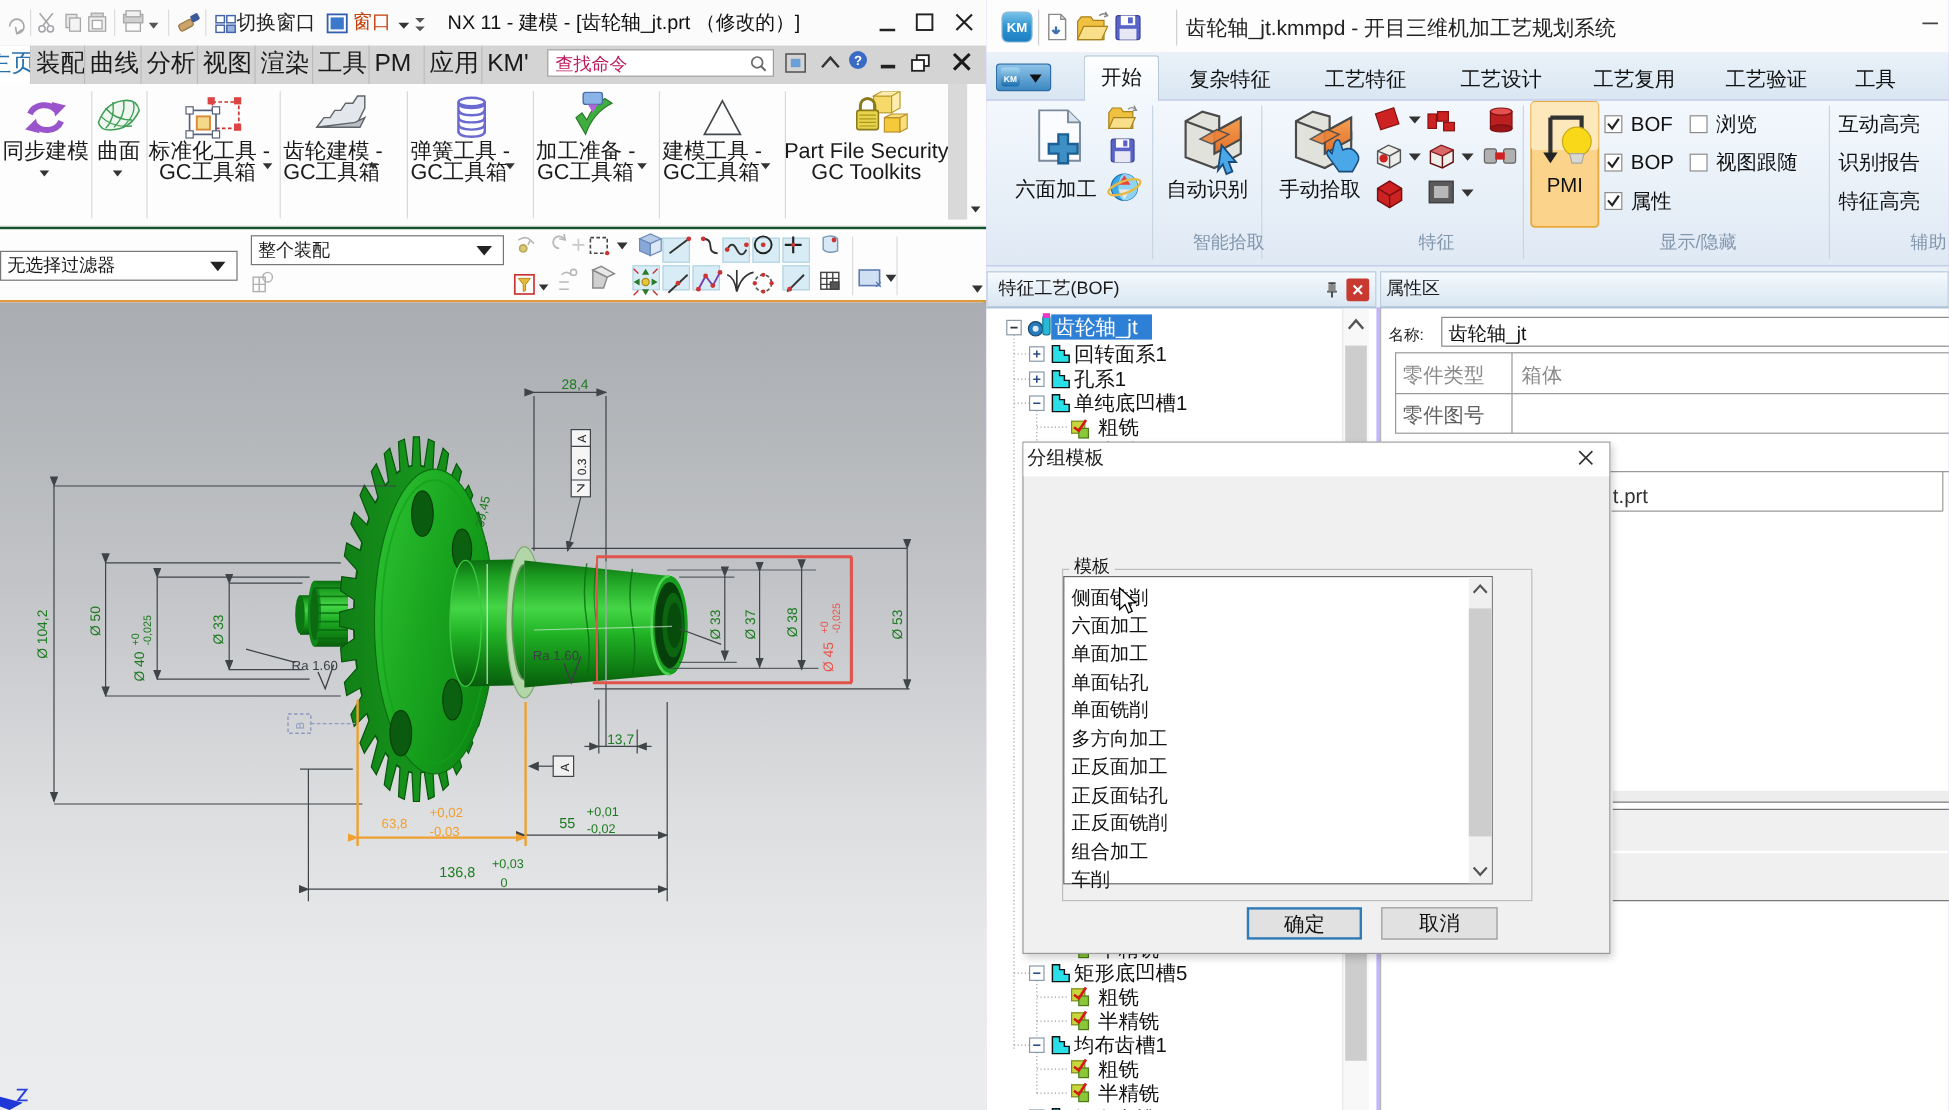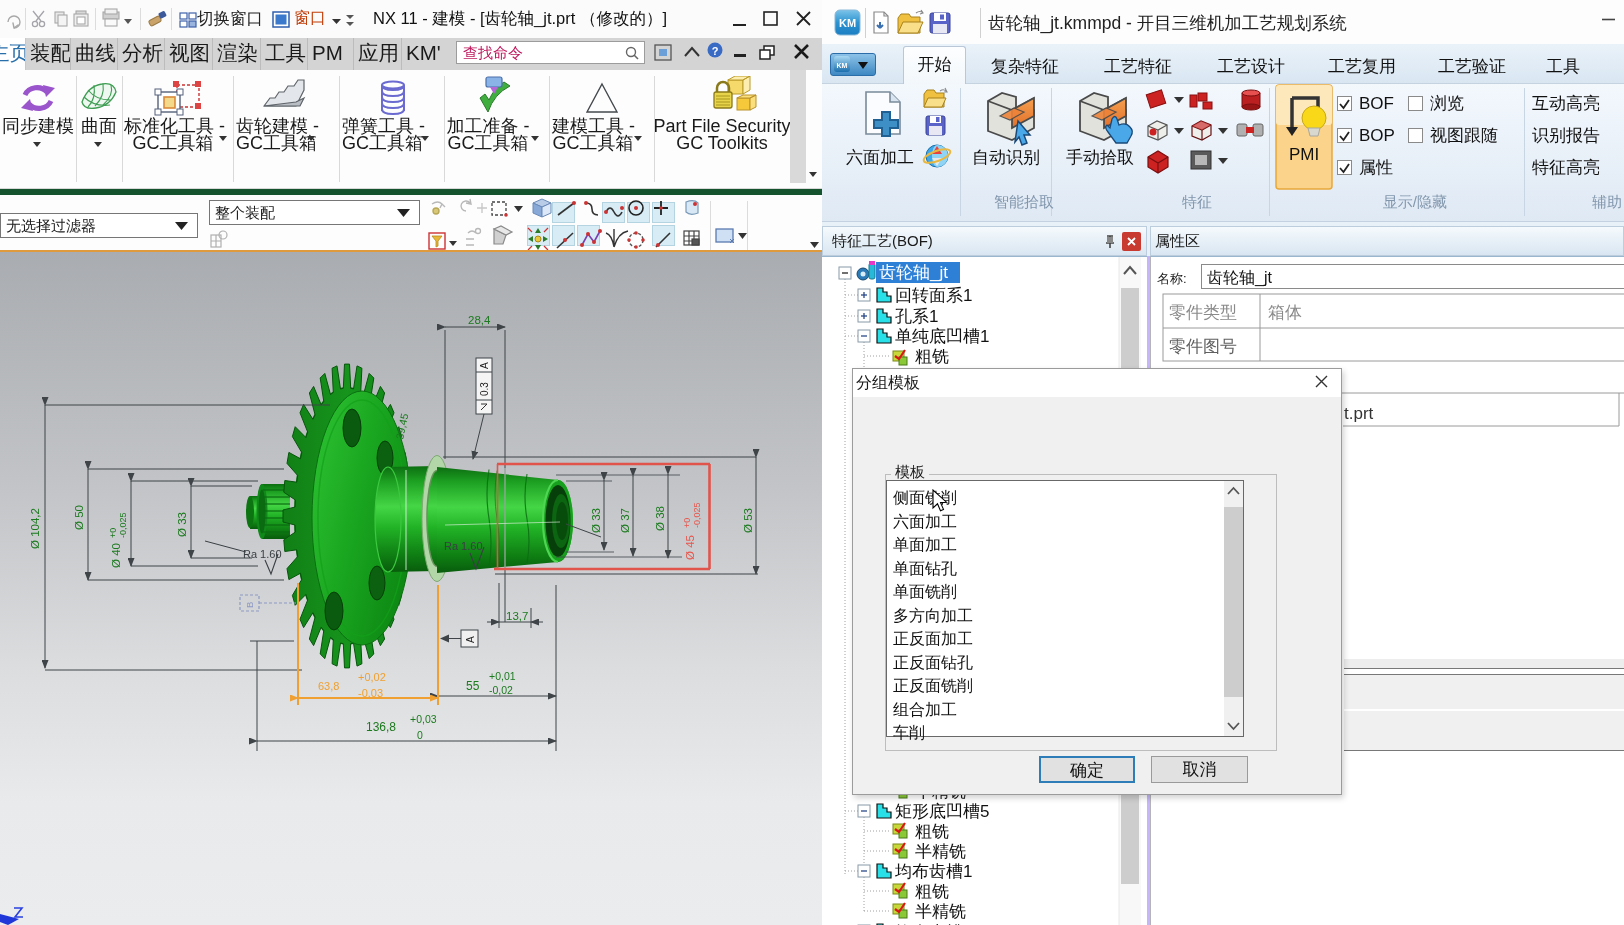--- a/index.html
+++ b/index.html
@@ -8,21 +8,21 @@
 #stage { position:relative; width:1624px; height:925px; }
 
 #leftapp { position:absolute; left:0; top:0; width:822px; height:925px; background:#fff; }
 #ltitle { position:absolute; left:0; top:0; width:822px; height:54px; background:#fbfbfb;text-align:center; }
 #ltabs { position:absolute; left:0; top:38px; width:822px; height:32px; background:#d4d4d4; }
 .ltab { position:absolute; top:0; height:32px; overflow:hidden; font-size:20.5px; color:#1a1a1a; text-align:left; padding-left:3px; line-height:30px; white-space:nowrap; border-right:1px solid #bcbcbc; }
 #lribbon { position:absolute; left:0; top:70px; width:822px; height:119px; background:#fdfdfd; border-bottom:1px solid #d8d8d8; }
 .rsep { position:absolute; top:6px; height:106px; width:1px; background:#d9d9d9; }
 .rlab { position:absolute; font-size:18px; color:#1a1a1a; text-align:center; line-height:17px; white-space:nowrap; }
 .dn { position:absolute; width:0; height:0; border-left:4px solid transparent; border-right:4px solid transparent; border-top:5px solid #333; }
-#lrow4 { position:absolute; left:0; top:189px; width:822px; height:78px; background:#fdfdfd; border-top:6px solid #14532d; }
+#lrow4 { position:absolute; left:0; top:189px; width:822px; height:78px; background:#fdfdfd; border-top:2px solid #14532d; }
 .combo { position:absolute; background:#fff; border:1px solid #767676; font-size:15px; color:#1a1a1a; padding-left:5px; }
 .toggle { position:absolute; width:23px; height:21px; background:#d7ecf5; border:1px solid #b3d4e0; }
 #orangeline { position:absolute; left:0; top:250px; width:822px; height:2px; background:#e09a3e; }
 
 #rightapp { position:absolute; left:822px; top:0; width:802px; height:925px; background:#c4b5fd; }
 #rtitle { position:absolute; left:0; top:0; width:802px; height:44px; background:#fdfdfe; }
 #rtabs { position:absolute; left:0; top:44px; width:802px; height:40px; background:linear-gradient(#eaf2f9,#d9e6f2); border-bottom:1px solid #c5d3e1; }
 .rtab { position:absolute; top:8px; height:32px; font-size:17px; color:#111; line-height:30px; text-align:center; }
 #rribbon { position:absolute; left:0; top:84px; width:802px; height:138px; background:linear-gradient(#f3f8fd,#dfe9f4); border-bottom:1px solid #c3d1e0; }
 .rgsep { position:absolute; top:4px; height:128px; width:1px; background:#c8d6e4; }

